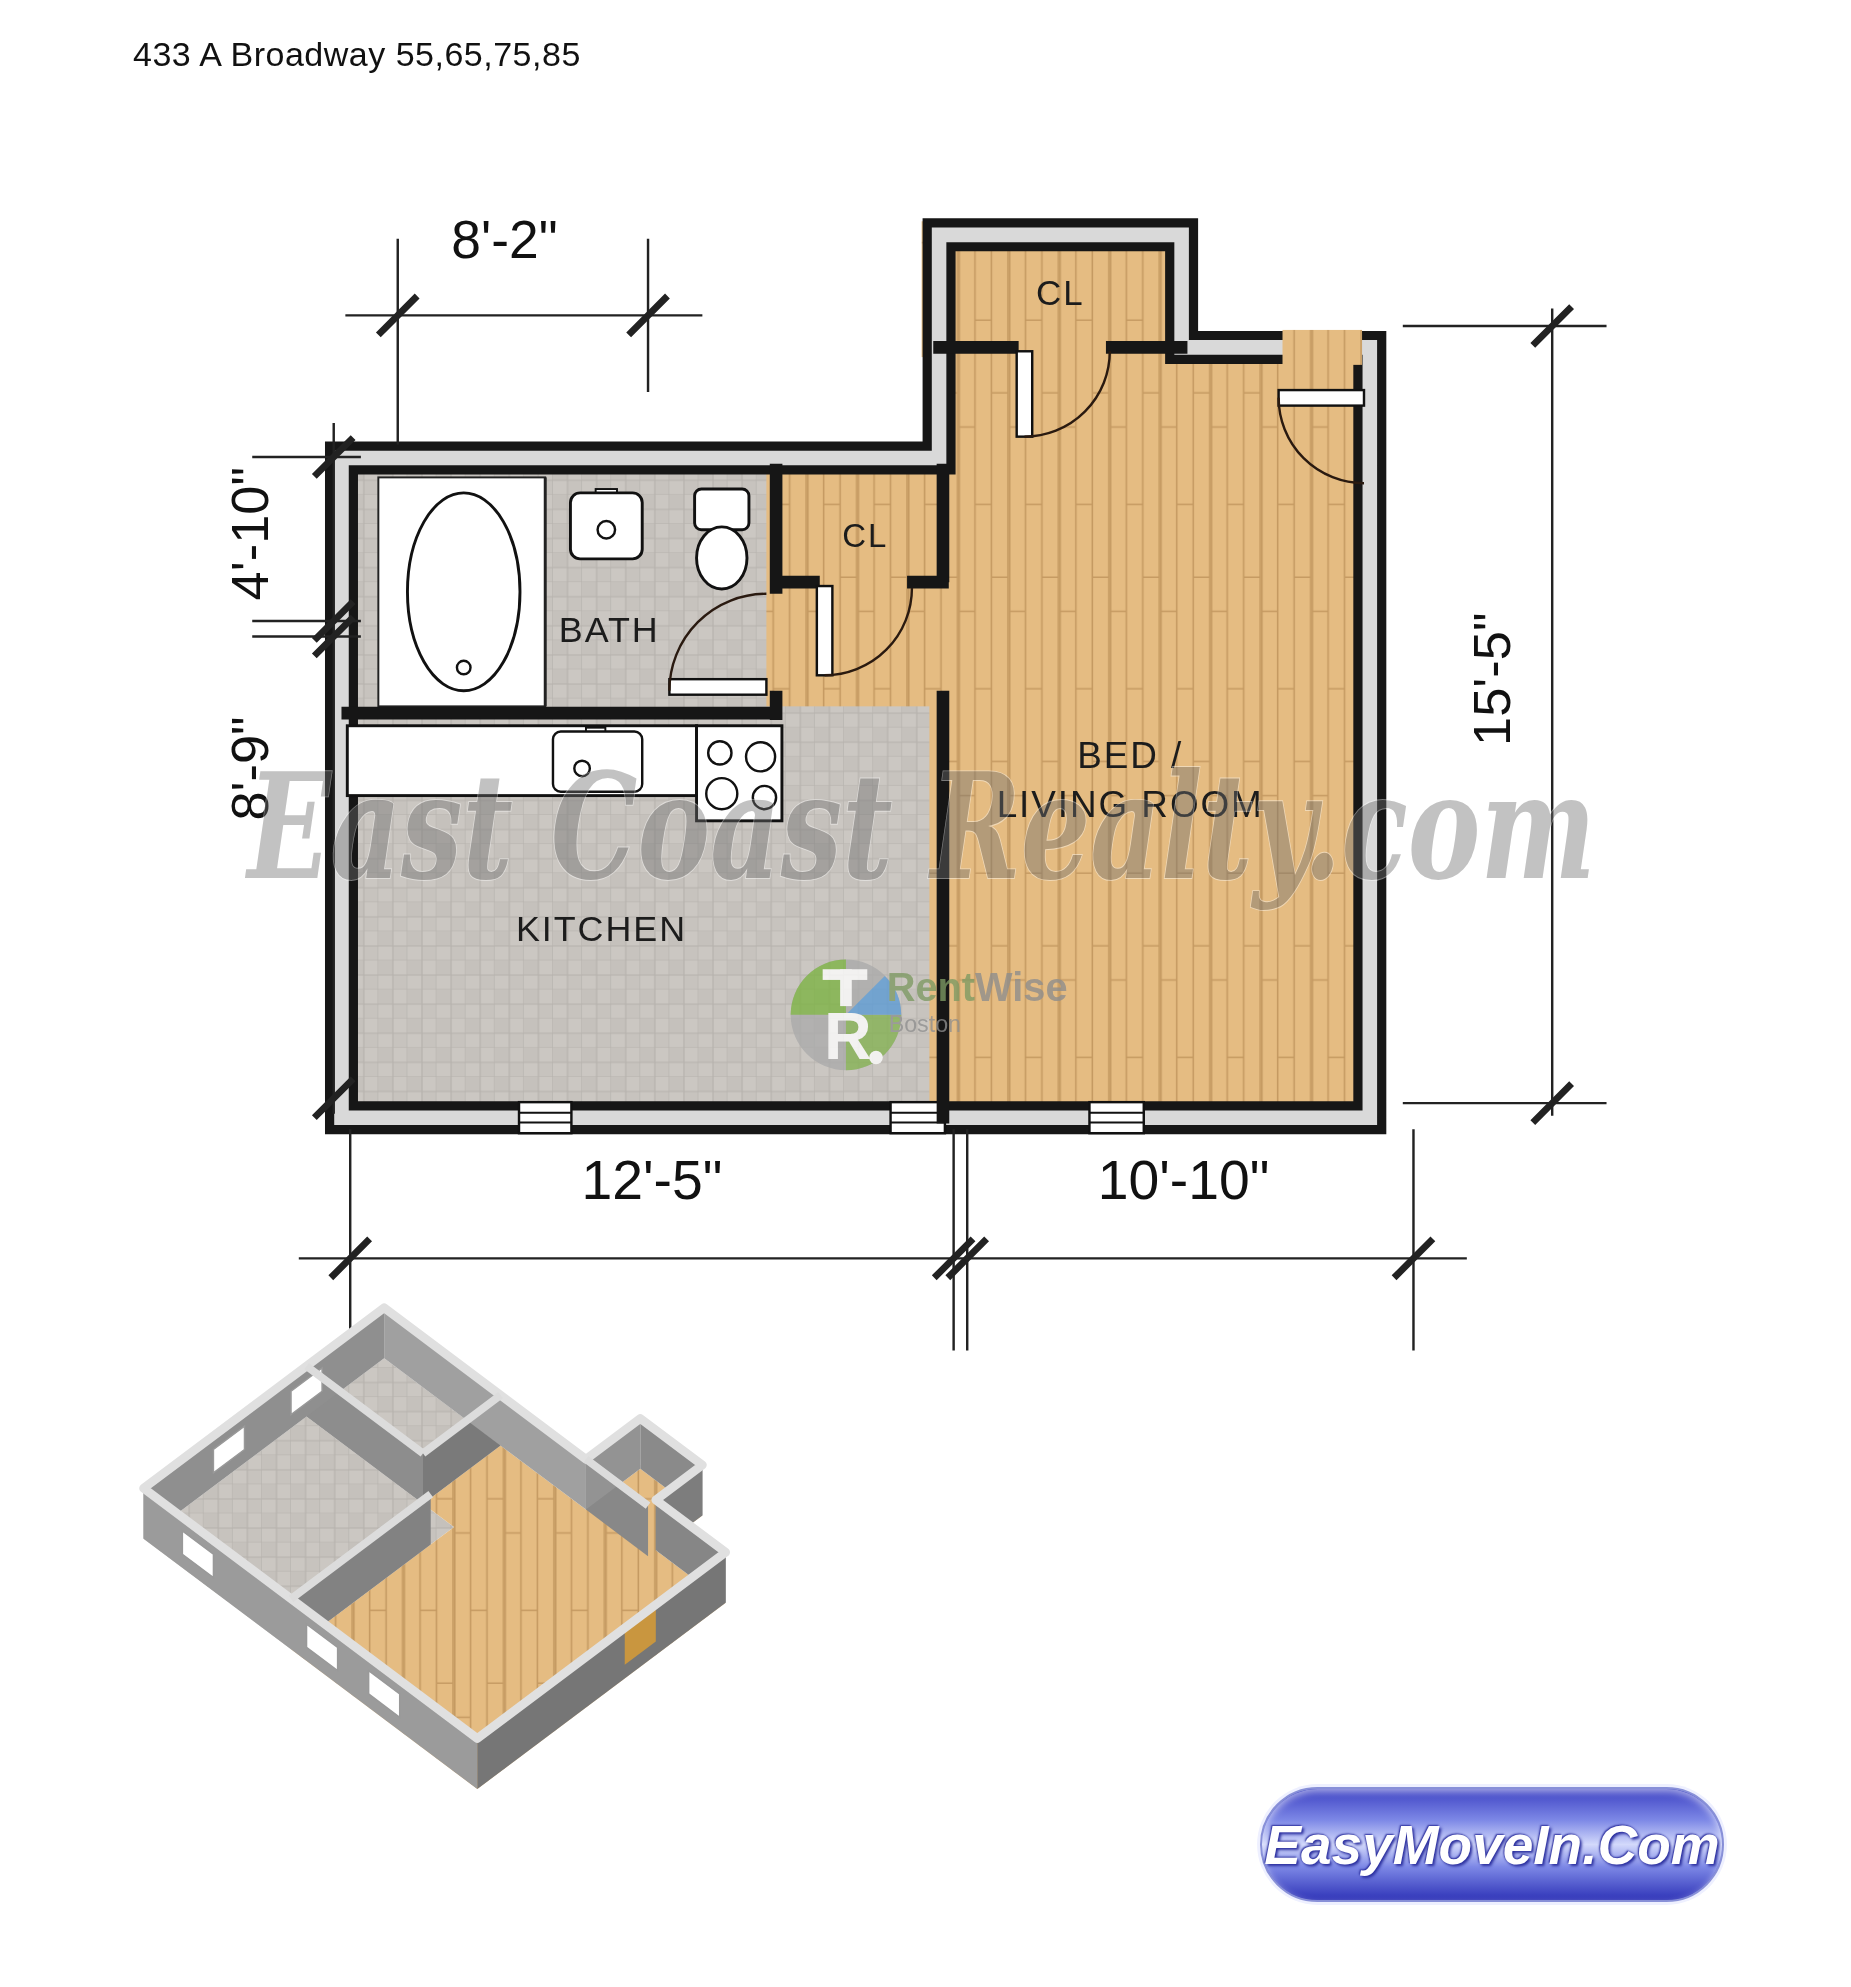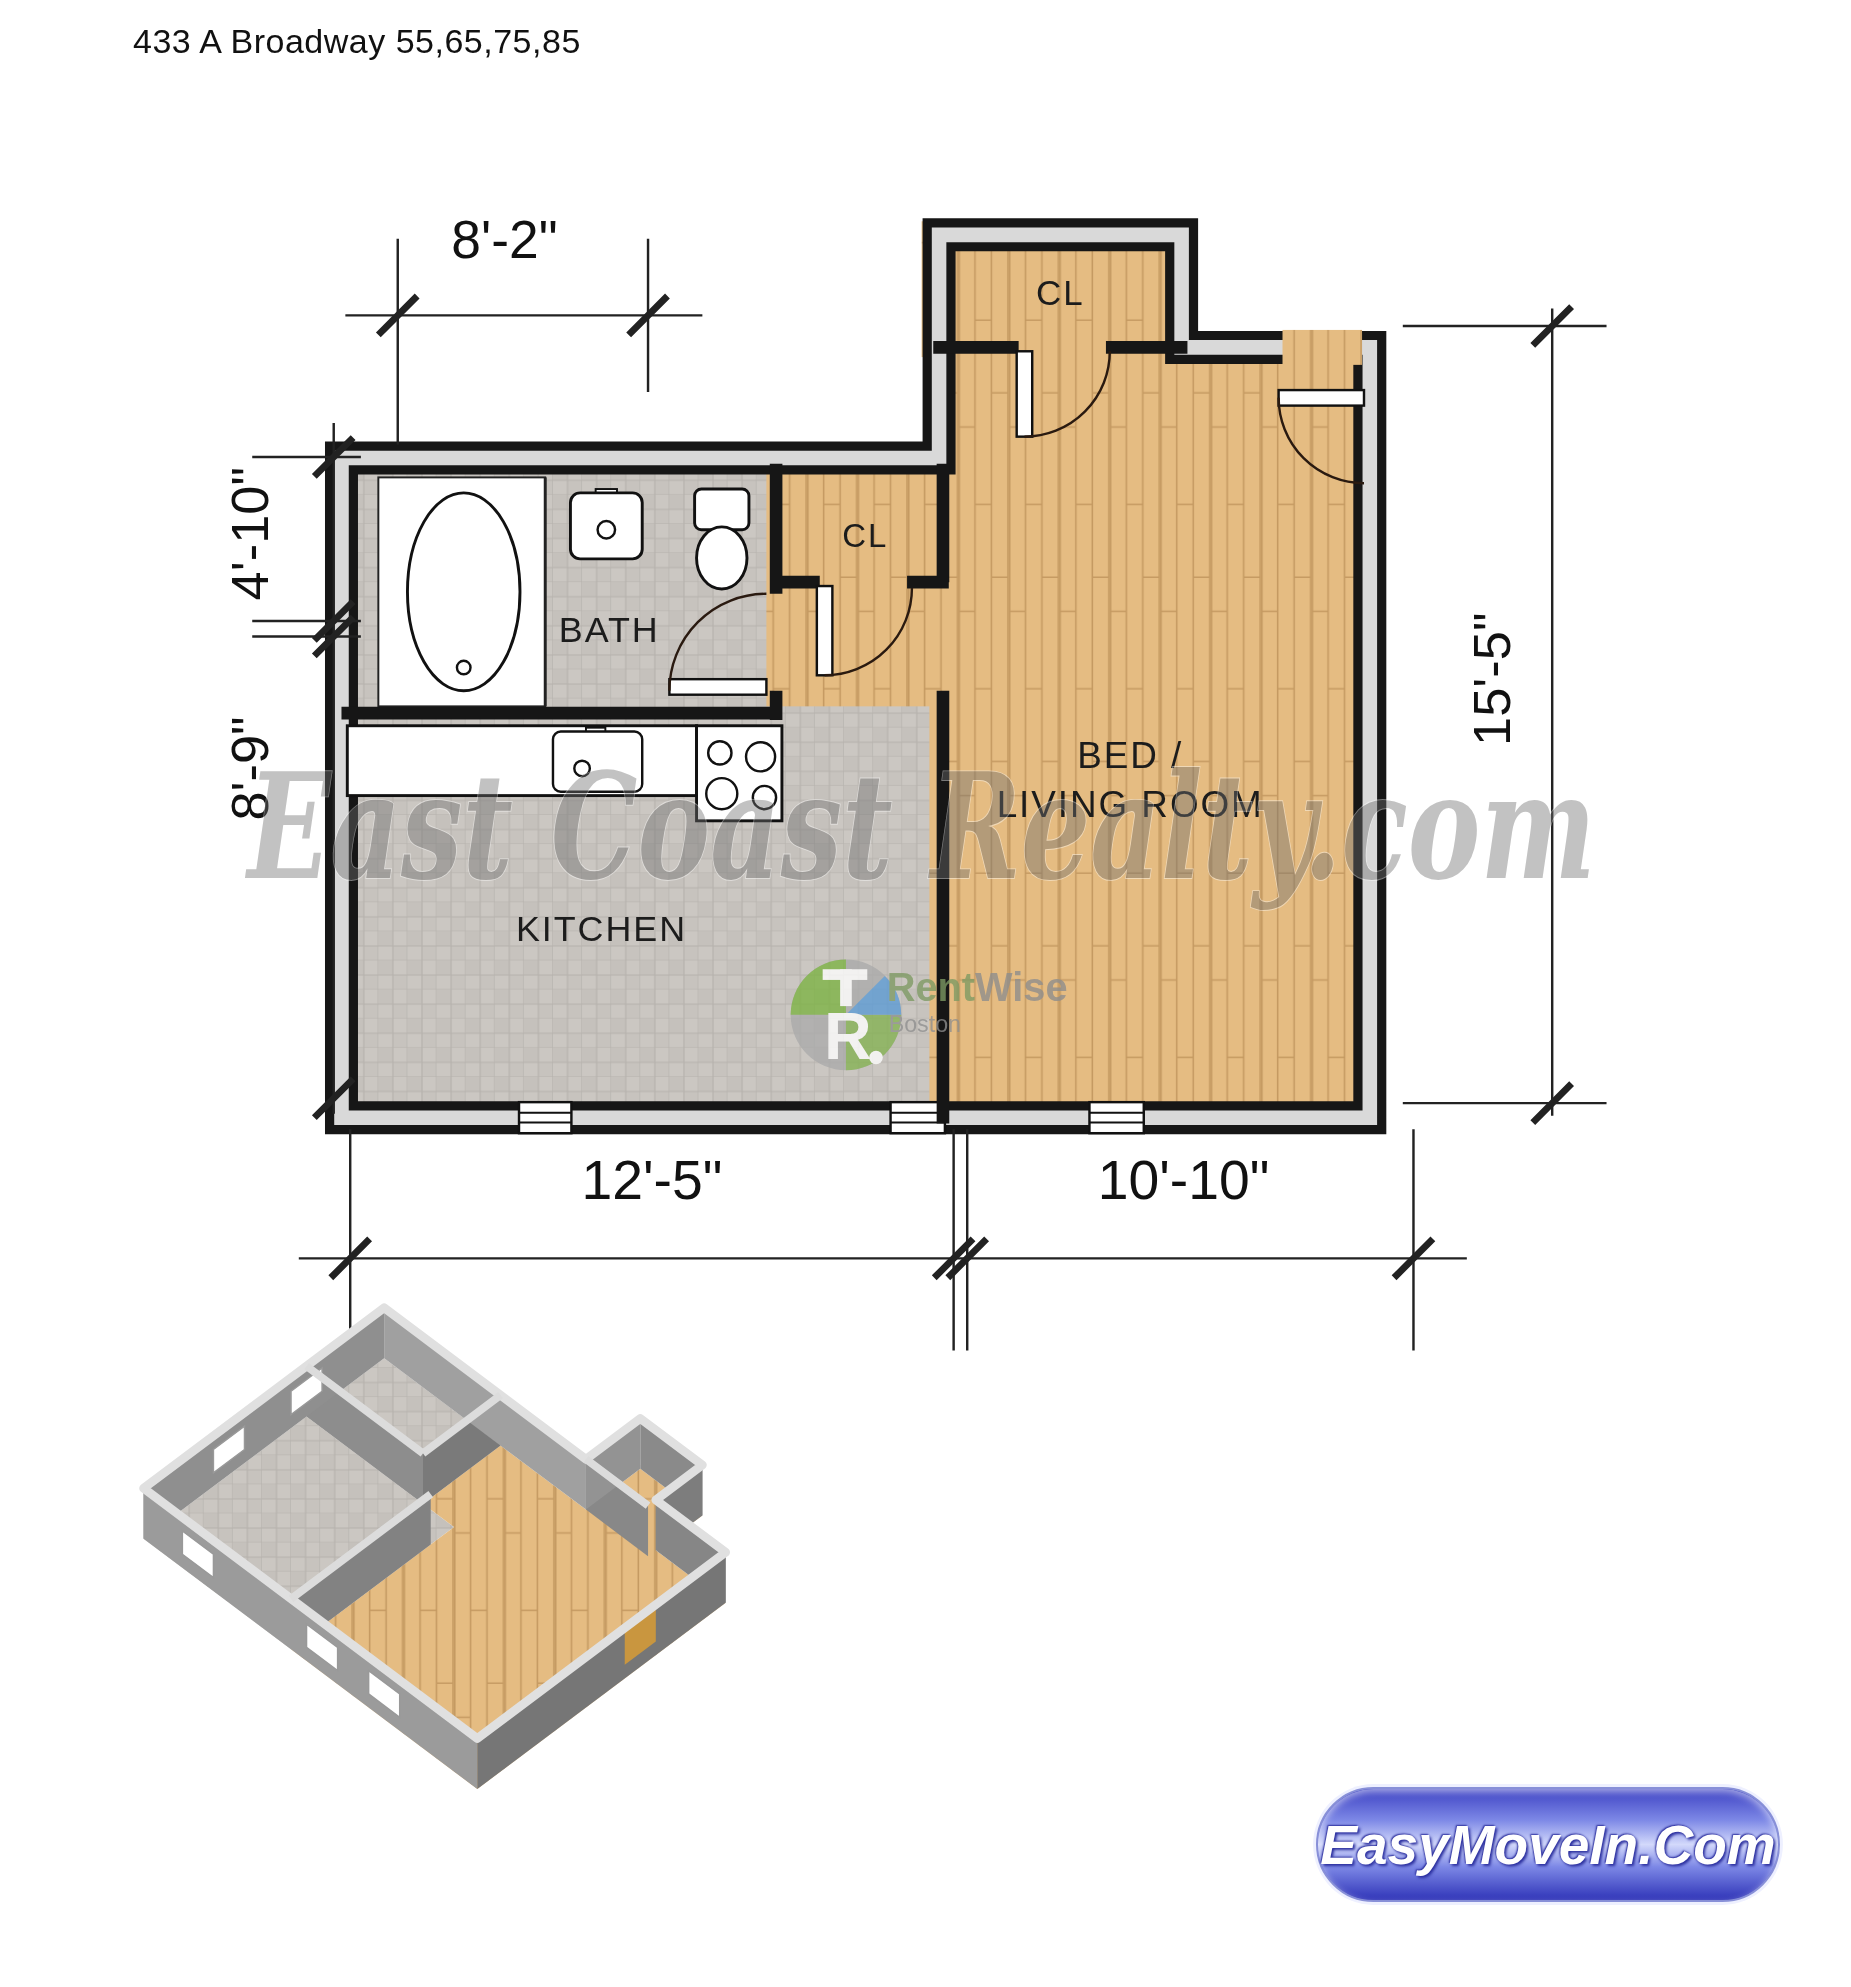--- a/index.html
+++ b/index.html
@@ -1,23 +1,23 @@
 <!DOCTYPE html>
 <html><head>
 <meta charset="utf-8">
 <style>
   html,body{margin:0;padding:0;background:#ffffff;}
   #stage{position:relative;width:1851px;height:1987px;background:#fff;overflow:hidden;
          font-family:"Liberation Sans",sans-serif;}
   #plan-svg{position:absolute;left:0;top:0;width:1851px;height:1987px;}
-  .page-title{position:absolute;left:133px;top:22px;font-size:34px;color:#111;
+  .page-title{position:absolute;left:133px;top:35px;font-size:34px;color:#111;
               letter-spacing:0.5px;font-family:"Liberation Sans",sans-serif;}
   .room-label{font-family:"Liberation Sans",sans-serif;fill:#1c1c1c;letter-spacing:2px;}
   .dim-label{font-family:"Liberation Sans",sans-serif;fill:#111;}
-  .emi-btn{position:absolute;left:1316px;top:1787px;width:460px;height:111px;
+  .emi-btn{position:absolute;left:1260px;top:1787px;width:460px;height:111px;
            border-radius:58px;
            background:linear-gradient(180deg,#3d42c4 0%,#7d88e6 28%,#d3d9fb 50%,#7d88e6 70%,#2f34b8 100%);
            border:2.9px solid #8890d8;
            box-shadow:0 0 0 2.9px #eef0ff, inset 0 2.9px 7.8px rgba(255,255,255,.55);
            display:flex;align-items:center;justify-content:center;
            font-style:italic;font-weight:bold;font-size:55px;color:#fff;
            text-shadow:1.9px 1.9px 2.9px #2a2e9e,-1px -1px 1.9px #2a2e9e;
            font-family:"Liberation Sans",sans-serif;}
   .watermark-text{font-family:"DejaVu Serif",serif;font-style:italic;font-weight:bold;}
 </style>

